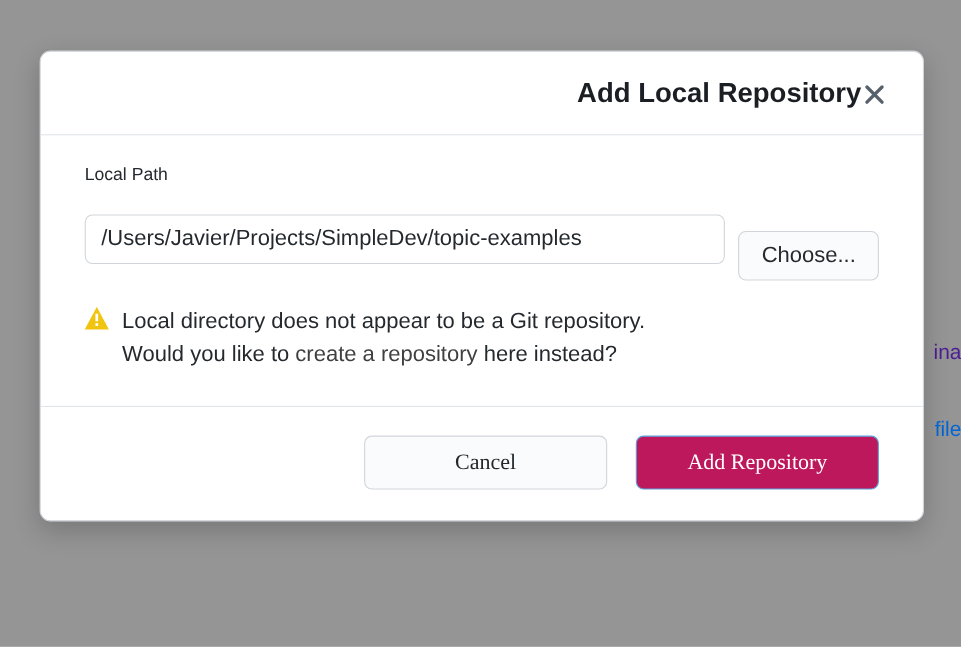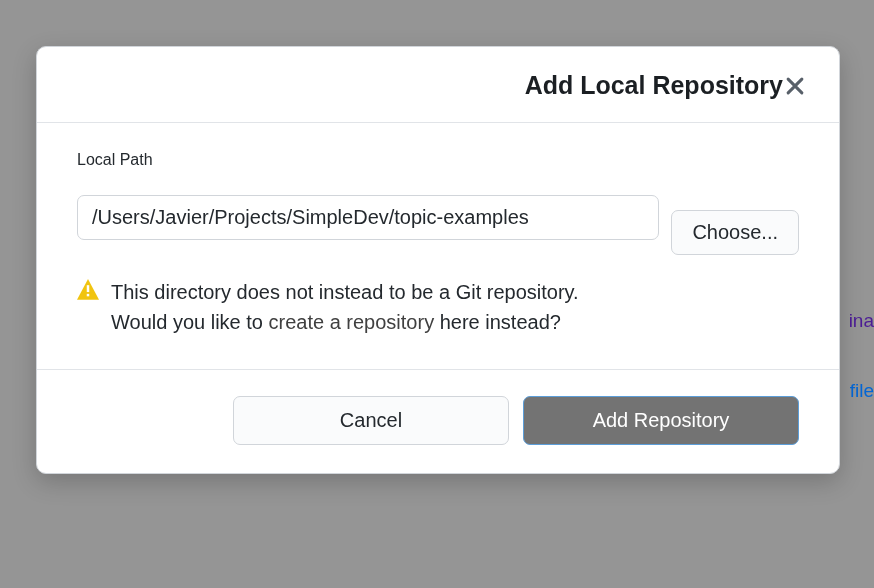--- a/index.html
+++ b/index.html
@@ -114,33 +114,34 @@
       display: flex;
       justify-content: flex-end;
       gap: 14px;
       padding: 26px 40px 28px 40px;
     }
     .btn {
       font-size: 20px;
       padding: 12px 0;
       border-radius: 7px;
       cursor: pointer;
-      font-family: Liberation Sans, sans-serif;
-      width: 276px;
+      font-family: Liberation Serif, serif;
+      width: 221px;
       text-align: center;
     }
     .btn-cancel {
       background: #fafbfc;
       border: 1px solid #d1d5da;
       color: #24292e;
     }
     .btn-primary {
-      background: #737373;
+      background: #be185d;
       border: 1px solid #5c9ed9;
       color: #fff;
+      margin-left: 12px;
     }
   </style>
 </head>
 <body>
 
 <span class="backdrop-text" style="right:0; top:310px;">ina</span>
 <span class="backdrop-text backdrop-link" style="right:0; top:380px;">file</span>
 
 <div class="dialog">
   <div class="dialog-header">
@@ -161,21 +162,21 @@
 
     <div class="warning-row">
       <div class="warning-icon">
         <svg width="22" height="22" viewBox="0 0 16 16">
           <path fill="#f1c40f" d="M8 0 L16 15 L0 15 Z"></path>
           <rect x="7.1" y="4.5" width="1.8" height="5" fill="#fff"></rect>
           <rect x="7.1" y="10.8" width="1.8" height="1.8" fill="#fff"></rect>
         </svg>
       </div>
       <div class="warning-text">
-        <span>This directory does not instead to be a Git repository.</span><br>
+        <span>Local directory does not appear to be a Git repository.</span><br>
         <span>Would you like to </span><span class="warning-link">create a repository</span><span> here instead?</span>
       </div>
     </div>
   </div>
 
   <div class="dialog-footer">
     <button class="btn btn-cancel">Cancel</button>
     <button class="btn btn-primary">Add Repository</button>
   </div>
 </div>

